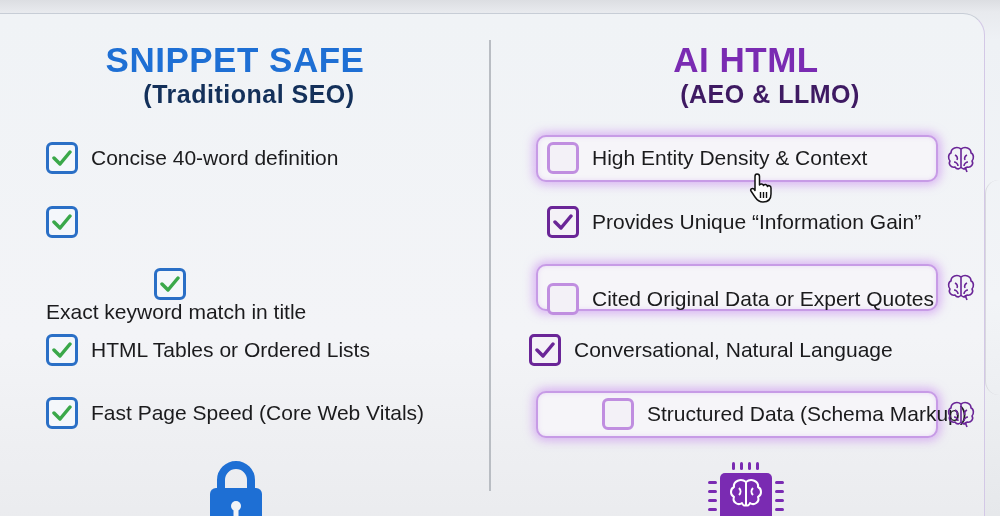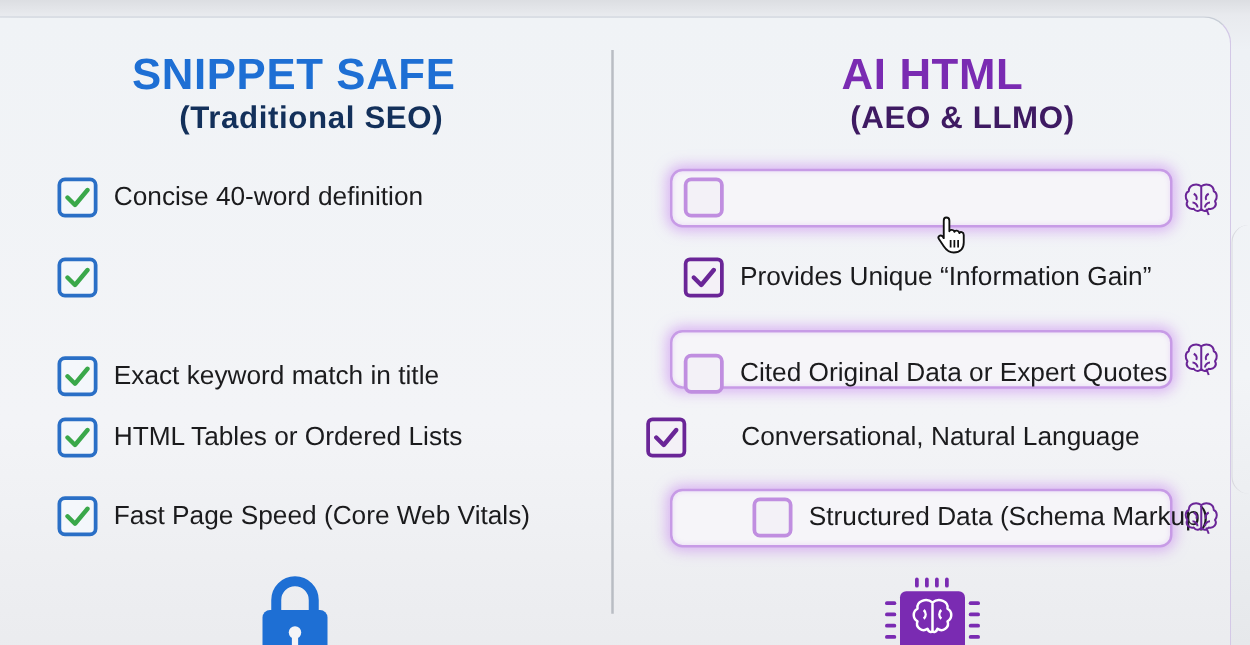--- a/index.html
+++ b/index.html
@@ -80,21 +80,21 @@
     </span>
   <span class="label">Concise 40-word definition</span>
 </div>
 <div class="item" style="left:46px; top:199px;">
   <span class="cb-blue">
       <svg width="20" height="18" viewBox="0 0 20 18">
         <path d="M2 9 L8 15 L18 3" fill="none" stroke="#3aa84a" stroke-width="3.5" stroke-linecap="round" stroke-linejoin="round"></path>
       </svg>
     </span>
 </div>
-<div class="item" style="left:46px; top:278px;">
+<div class="item" style="left:46px; top:268px;flex-direction:column;">
   <span class="cb-blue">
       <svg width="20" height="18" viewBox="0 0 20 18">
         <path d="M2 9 L8 15 L18 3" fill="none" stroke="#3aa84a" stroke-width="3.5" stroke-linecap="round" stroke-linejoin="round"></path>
       </svg>
     </span>
   <span class="label">Exact keyword match in title</span>
 </div>
 <div class="item" style="left:46px; top:327px;">
   <span class="cb-blue">
       <svg width="20" height="18" viewBox="0 0 20 18">
@@ -118,20 +118,21 @@
   <circle cx="30" cy="46" r="5" fill="#f3f4f7"></circle>
   <rect x="27.5" y="48" width="5" height="14" rx="2" fill="#f3f4f7"></rect>
 </svg>
 
 <div class="col-title right-title">AI HTML</div>
 <div class="col-title right-sub">(AEO &amp; LLMO)</div>
 
 <div class="ai-box" style="top:135px;"></div>
 <div class="item" style="left:547px; top:135px;">
   <span class="cb-empty"></span>
+  <span class="label">High Entity Density &amp; Context</span>
 </div>
 <svg class="brain" style="top:144px;" viewBox="0 0 30 30">
   <path d="M15 5 C11 2 5 4 5 9 C2 10 2 15 4 17 C2 20 5 24 9 23 C11 26 14 25 15 23 C16 25 19 26 21 23 C25 24 28 20 26 17 C28 15 28 10 25 9 C25 4 19 2 15 5 Z M15 5 V23 M9 11 C11 12 12 14 11 16 M21 11 C19 12 18 14 19 16 M8 18 C10 18 12 20 12 22 M22 18 C20 18 18 20 18 22 M19 23 L21 28" fill="none" stroke="#6a2597" stroke-width="1.6" stroke-linejoin="round"></path>
 </svg>
 
 <div class="item" style="left:547px; top:199px;">
   <span class="cb-purple">
       <svg width="20" height="18" viewBox="0 0 20 18">
         <path d="M2 9 L8 15 L18 3" fill="none" stroke="#6a2597" stroke-width="3.5" stroke-linecap="round" stroke-linejoin="round"></path>
       </svg>
@@ -141,21 +142,21 @@
 
 <div class="ai-box" style="top:264px;"></div>
 <div class="item" style="left:547px; top:276px;">
   <span class="cb-empty"></span>
   <span class="label">Cited Original Data or Expert Quotes</span>
 </div>
 <svg class="brain" style="top:272px;" viewBox="0 0 30 30">
   <path d="M15 5 C11 2 5 4 5 9 C2 10 2 15 4 17 C2 20 5 24 9 23 C11 26 14 25 15 23 C16 25 19 26 21 23 C25 24 28 20 26 17 C28 15 28 10 25 9 C25 4 19 2 15 5 Z M15 5 V23 M9 11 C11 12 12 14 11 16 M21 11 C19 12 18 14 19 16 M8 18 C10 18 12 20 12 22 M22 18 C20 18 18 20 18 22 M19 23 L21 28" fill="none" stroke="#6a2597" stroke-width="1.6" stroke-linejoin="round"></path>
 </svg>
 
-<div class="item" style="left:517px; top:327px;gap:31px;">
+<div class="item" style="left:529px; top:327px;">
   <span class="cb-purple">
       <svg width="20" height="18" viewBox="0 0 20 18">
         <path d="M2 9 L8 15 L18 3" fill="none" stroke="#6a2597" stroke-width="3.5" stroke-linecap="round" stroke-linejoin="round"></path>
       </svg>
     </span>
   <span class="label">Conversational, Natural Language</span>
 </div>
 
 <div class="ai-box" style="top:391px;"></div>
 <div class="item" style="left:562px; top:391px;padding-left:40px;">

